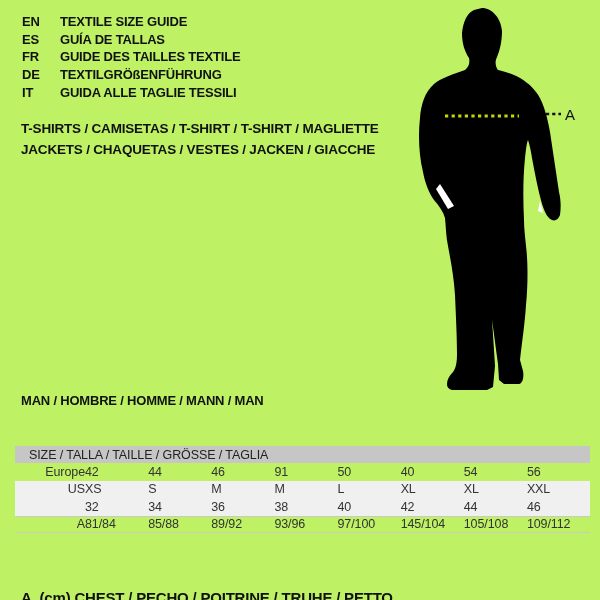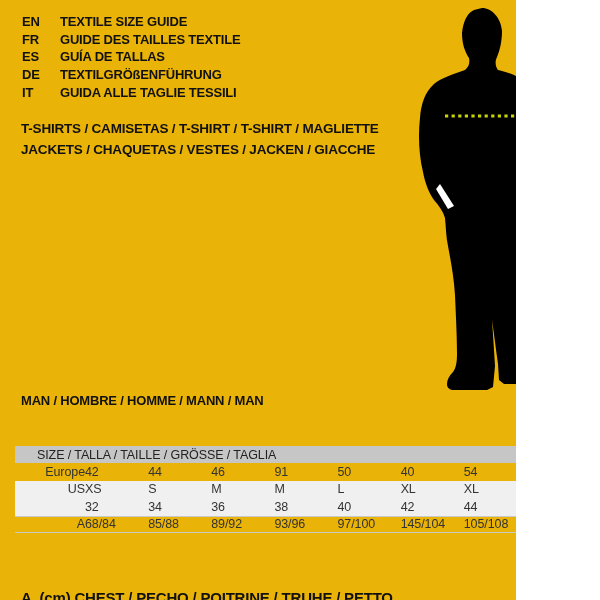--- a/index.html
+++ b/index.html
@@ -1,22 +1,22 @@
 <!DOCTYPE html>
 <html><head>
 <meta charset="utf-8">
 <style>
   * { margin: 0; padding: 0; box-sizing: border-box; }
   html, body { background: #ffffff; }
   body { font-family: "Liberation Sans", "DejaVu Sans", sans-serif; color: #111; }
   .page {
     position: relative;
-    width: 516px;
+    width: 600px;
     height: 600px;
-    background: #eab308;
+    background: #bef264;
     overflow: hidden;
     text-decoration: underline;
   }
 
   
   .lang-list {
     position: absolute;
     left: 22px;
     top: 13px;
     font-size: 13px;
@@ -71,21 +71,21 @@
     top: 446px;
     width: 575px;
     font-size: 12.5px;
     letter-spacing: -0.1px;
   }
   .size-table-header {
     height: 17px;
     background: #c6c6c6;
     display: flex;
     align-items: center;
-    padding-left: 22px;
+    padding-left: 14px;
     font-weight: 500;
     color: #222;
   }
   .size-row {
     display: flex;
     height: 17.5px;
     align-items: center;
     color: #333;
   }
   .size-row .row-label {
@@ -119,26 +119,26 @@
 <body>
 
 <div class="page">
 
   <div class="lang-list">
     <div class="lang-row">
       <span class="lang-code">EN</span>
       <span class="lang-text">TEXTILE SIZE GUIDE</span>
     </div>
     <div class="lang-row">
+      <span class="lang-code">ES</span>
+      <span class="lang-text">GUÍA DE TALLAS</span>
+    </div>
+    <div class="lang-row">
       <span class="lang-code">FR</span>
       <span class="lang-text">GUIDE DES TAILLES TEXTILE</span>
-    </div>
-    <div class="lang-row">
-      <span class="lang-code">ES</span>
-      <span class="lang-text">GUÍA DE TALLAS</span>
     </div>
     <div class="lang-row">
       <span class="lang-code">DE</span>
       <span class="lang-text">TEXTILGRÖßENFÜHRUNG</span>
     </div>
     <div class="lang-row">
       <span class="lang-code">IT</span>
       <span class="lang-text">GUIDA ALLE TAGLIE TESSILI</span>
     </div>
   </div>
@@ -238,21 +238,21 @@
       <span class="cell">36</span>
       <span class="cell">38</span>
       <span class="cell">40</span>
       <span class="cell">42</span>
       <span class="cell">44</span>
       <span class="cell">46</span>
     </div>
 
     <div class="size-row row-a">
       <span class="row-label">A</span>
-      <span class="cell">68/84</span>
+      <span class="cell">81/84</span>
       <span class="cell">85/88</span>
       <span class="cell">89/92</span>
       <span class="cell">93/96</span>
       <span class="cell">97/100</span>
       <span class="cell">145/104</span>
       <span class="cell">105/108</span>
       <span class="cell">109/112</span>
     </div>
   </div>
 

